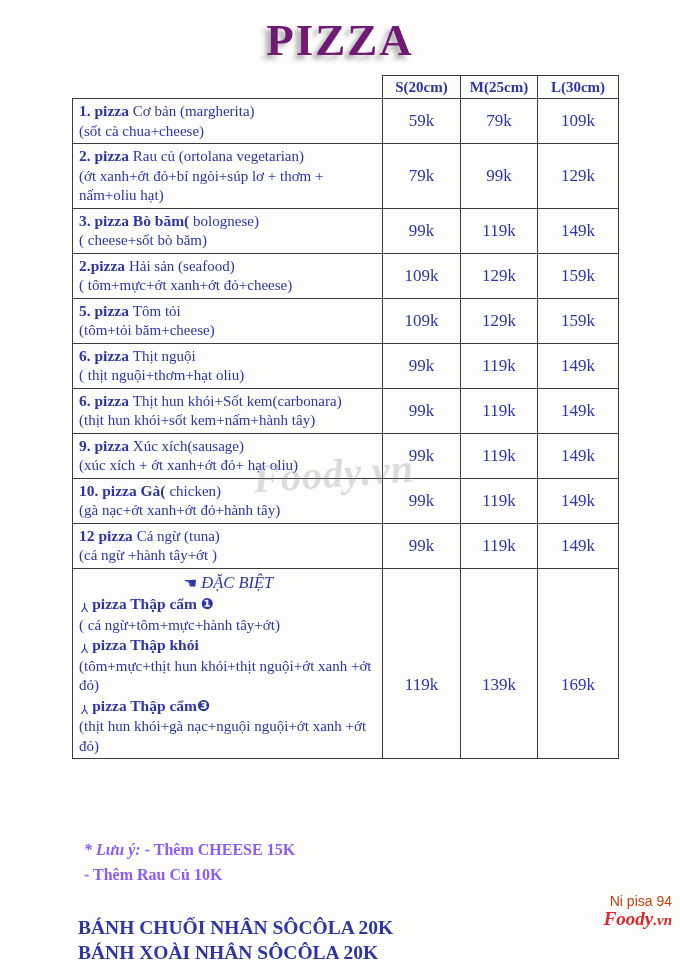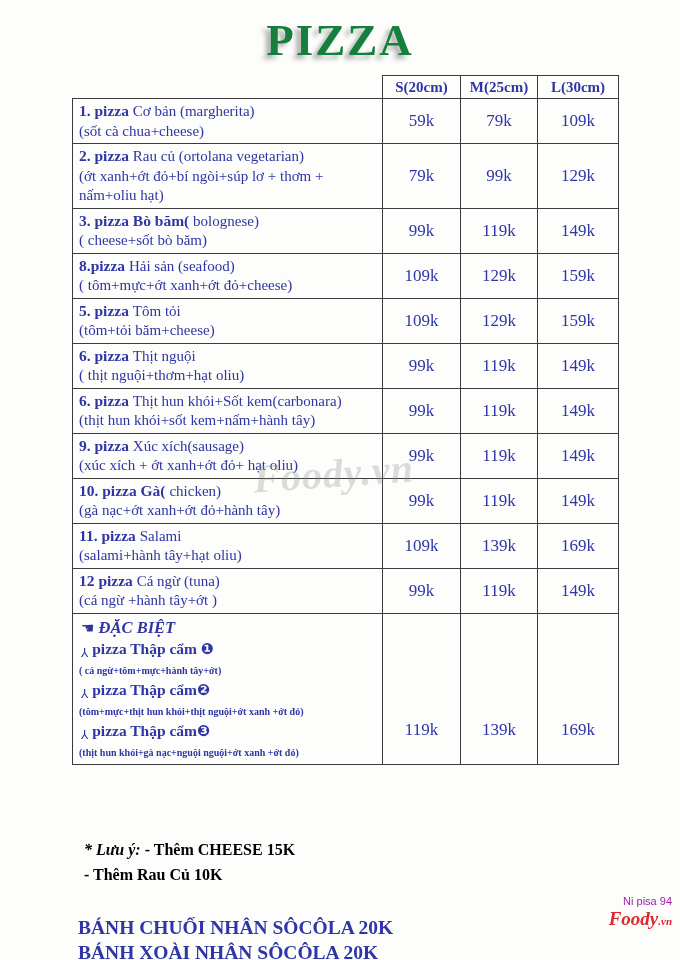--- a/index.html
+++ b/index.html
@@ -19,45 +19,45 @@
   table.menu th, table.menu td { border:1.6px solid #3b3b3b; }
   table.menu th.noborder { border:none; }
   table.menu th {
     font-size:15px; font-weight:bold; padding:1px 2px; text-align:center;
     height:20px;
   }
   td.name { padding:2px 6px; font-size:15px; line-height:19.5px; vertical-align:middle;margin-left:8px; }
   td.name b { font-size:15.5px; }
   td.price { text-align:center; vertical-align:middle; font-size:17px; }
   td.sp-price { vertical-align:top; padding-top:106px; }
-  .sp-header { font-size:16.5px; font-weight:bold; font-style:italic; margin:2px 0 1px 2px; }
+  .sp-header { font-size:16.5px; font-weight:normal; font-style:italic; margin:2px 0 1px 2px;text-align:center; }
   .hand { font-family:"DejaVu Sans",sans-serif; font-style:normal; font-size:15px; }
   .sp-label { font-weight:bold; font-size:15.5px; margin-left:2px; }
   .sp-bullet { display:inline-block; transform:rotate(180deg); font-family:"DejaVu Sans",sans-serif; font-size:12px; font-weight:normal; }
-  .sp-detail { font-size:10px; line-height:19.5px;font-weight:bold; }
+  .sp-detail { font-size:15px; line-height:19.5px; }
   .watermark {
     position:absolute; left:253px; top:450px; font-size:40px; font-style:italic;
     font-weight:bold; color:#8f8f8f; opacity:0.30; transform:rotate(-4deg);
     letter-spacing:1px; pointer-events:none;
   }
   .notes { position:absolute; left:84px; top:837px; font-size:16px; font-weight:bold; line-height:25px; }
   .notes .lbl { font-style:italic; }
   .notes .row2 { }
   .desserts { position:absolute; left:78px; top:886px; font-weight:bold; font-size:19.5px; line-height:25px;margin-top:29px; }
   .credit { position:absolute; right:8px; top:892px; text-align:right; line-height:18px; }
-  .credit .who { font-family:"Liberation Sans","DejaVu Sans",sans-serif; font-size:11px; color:#a21caf; }
+  .credit .who { font-family:"Liberation Sans","DejaVu Sans",sans-serif; font-size:14px; color:#c2410c; }
   .credit .logo { font-style:italic; font-weight:bold; font-size:19px; }
-  .credit .logo .vn { font-size:11px; }
+  .credit .logo .vn { font-size:15px; }
 </style>
 </head>
 <body>
 
 <div class="page">
 
-  <div class="title" style="color: #15803d;">PIZZA</div>
+  <div class="title" style="color: #701a75;">PIZZA</div>
 
   <table class="menu" style="color: rgb(46, 53, 165); padding-left: 40px;">
     <colgroup>
       <col style="width:310px">
         <col style="width:78px">
         <col style="width:77px">
         <col style="width:81px">
     </colgroup>
     <thead>
       <tr>
@@ -80,21 +80,21 @@
           <td class="price">99k</td>
           <td class="price">129k</td>
         </tr>
         <tr>
           <td class="name"><b>3. pizza Bò băm( </b><span>bolognese)</span><br><span>(  cheese+sốt bò băm)</span></td>
           <td class="price">99k</td>
           <td class="price">119k</td>
           <td class="price">149k</td>
         </tr>
         <tr>
-          <td class="name"><b>8.pizza </b><span>Hải sản (seafood)</span><br><span>( tôm+mực+ớt xanh+ớt đỏ+cheese)</span></td>
+          <td class="name"><b>2.pizza </b><span>Hải sản (seafood)</span><br><span>( tôm+mực+ớt xanh+ớt đỏ+cheese)</span></td>
           <td class="price">109k</td>
           <td class="price">129k</td>
           <td class="price">159k</td>
         </tr>
         <tr>
           <td class="name"><b>5. pizza </b><span>Tôm tỏi</span><br><span>(tôm+tỏi băm+cheese)</span></td>
           <td class="price">109k</td>
           <td class="price">129k</td>
           <td class="price">159k</td>
         </tr>
@@ -116,53 +116,47 @@
           <td class="price">119k</td>
           <td class="price">149k</td>
         </tr>
         <tr>
           <td class="name"><b>10. pizza Gà( </b><span>chicken)</span><br><span>(gà nạc+ớt xanh+ớt đỏ+hành tây)</span></td>
           <td class="price">99k</td>
           <td class="price">119k</td>
           <td class="price">149k</td>
         </tr>
         <tr>
-          <td class="name"><b>11. pizza </b><span>Salami</span><br><span>(salami+hành tây+hạt oliu)</span></td>
-          <td class="price">109k</td>
-          <td class="price">139k</td>
-          <td class="price">169k</td>
-        </tr>
-        <tr>
           <td class="name"><b>12 pizza </b><span>Cá ngừ (tuna)</span><br><span>(cá ngừ +hành tây+ớt )</span></td>
           <td class="price">99k</td>
           <td class="price">119k</td>
           <td class="price">149k</td>
         </tr>
       </tbody>
     <tbody>
       <tr>
         <td class="name">
           <div class="sp-header"><span class="hand">☚</span> <span>ĐẶC BIỆT</span></div>
           <div class="sp-label"><span class="sp-bullet">Y</span> <span>pizza Thập cẩm ❶</span></div>
           <div class="sp-detail">( cá ngừ+tôm+mực+hành tây+ớt)</div>
-          <div class="sp-label"><span class="sp-bullet">Y</span> <span>pizza Thập cẩm❷</span></div>
+          <div class="sp-label"><span class="sp-bullet">Y</span> <span>pizza Thập khói</span></div>
           <div class="sp-detail">(tôm+mực+thịt hun khói+thịt nguội+ớt xanh +ớt đỏ)</div>
           <div class="sp-label"><span class="sp-bullet">Y</span> <span>pizza Thập cẩm❸</span></div>
           <div class="sp-detail">(thịt hun khói+gà nạc+nguội nguội+ớt xanh +ớt đỏ)</div>
         </td>
         <td class="price sp-price">119k</td>
         <td class="price sp-price">139k</td>
         <td class="price sp-price">169k</td>
       </tr>
     </tbody>
   </table>
 
   <div class="watermark">Foody.vn</div>
 
-  <div class="notes" style="color: #000000;">
+  <div class="notes" style="color: #8b5cf6;">
     <div><span class="lbl">* Lưu ý:</span> <span>- Thêm CHEESE 15K</span></div>
     <div class="row2">- Thêm Rau Củ 10K</div>
   </div>
 
   <div class="desserts" style="color: rgb(46, 53, 165);">
     <div>BÁNH CHUỐI NHÂN SÔCÔLA 20K</div>
     <div>BÁNH XOÀI NHÂN SÔCÔLA 20K</div>
   </div>
 
   <div class="credit">

